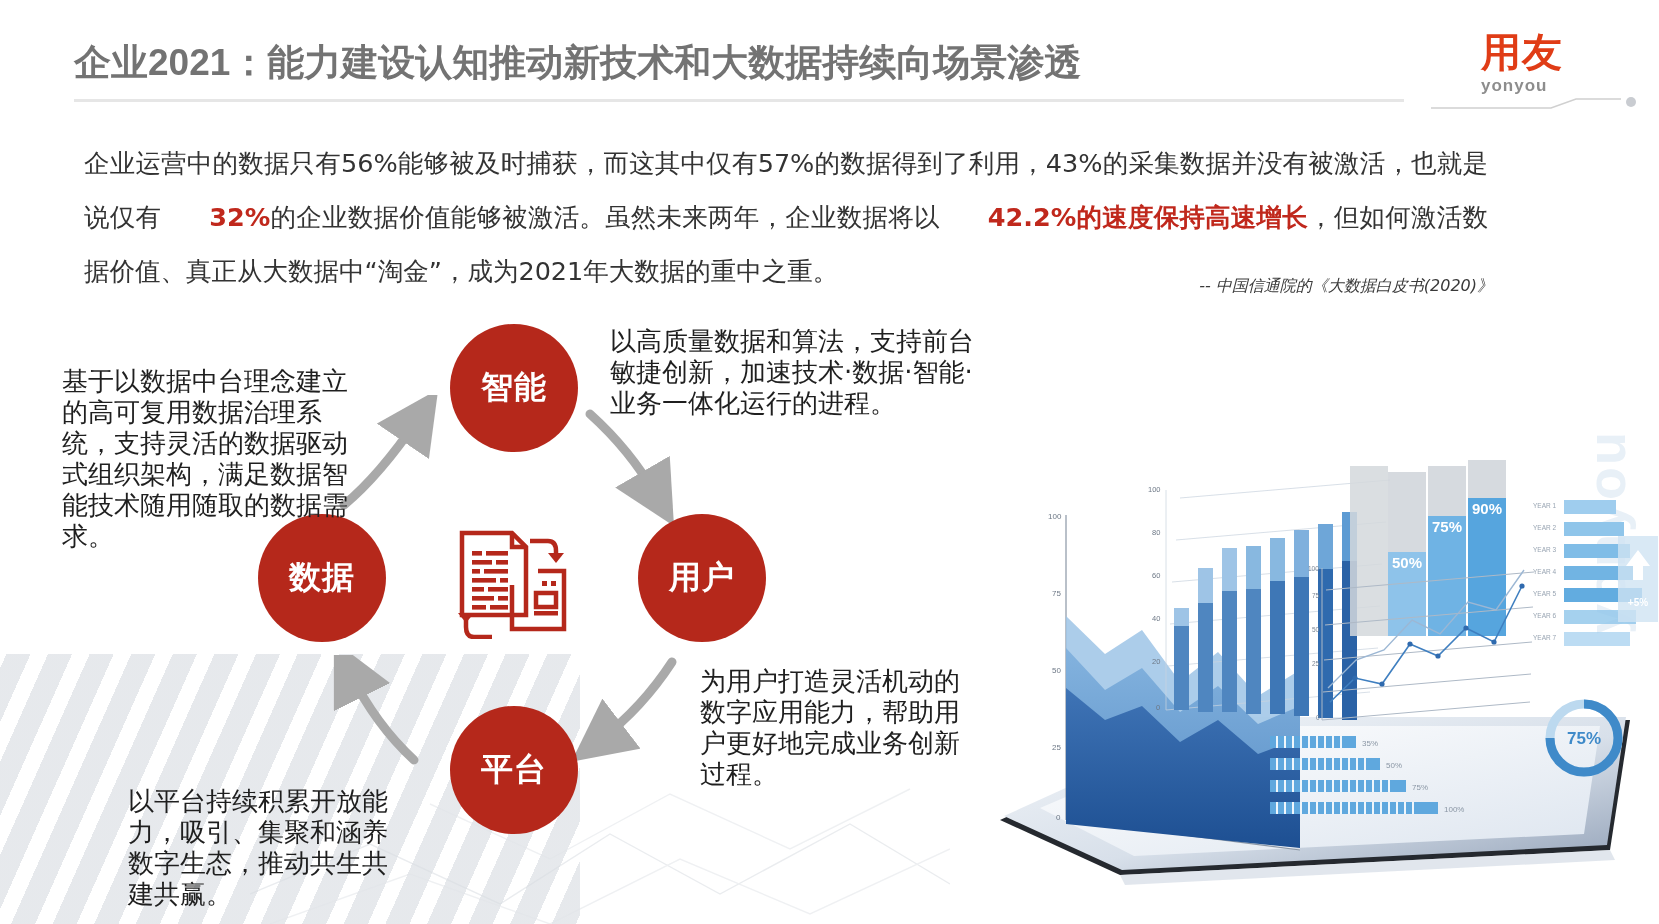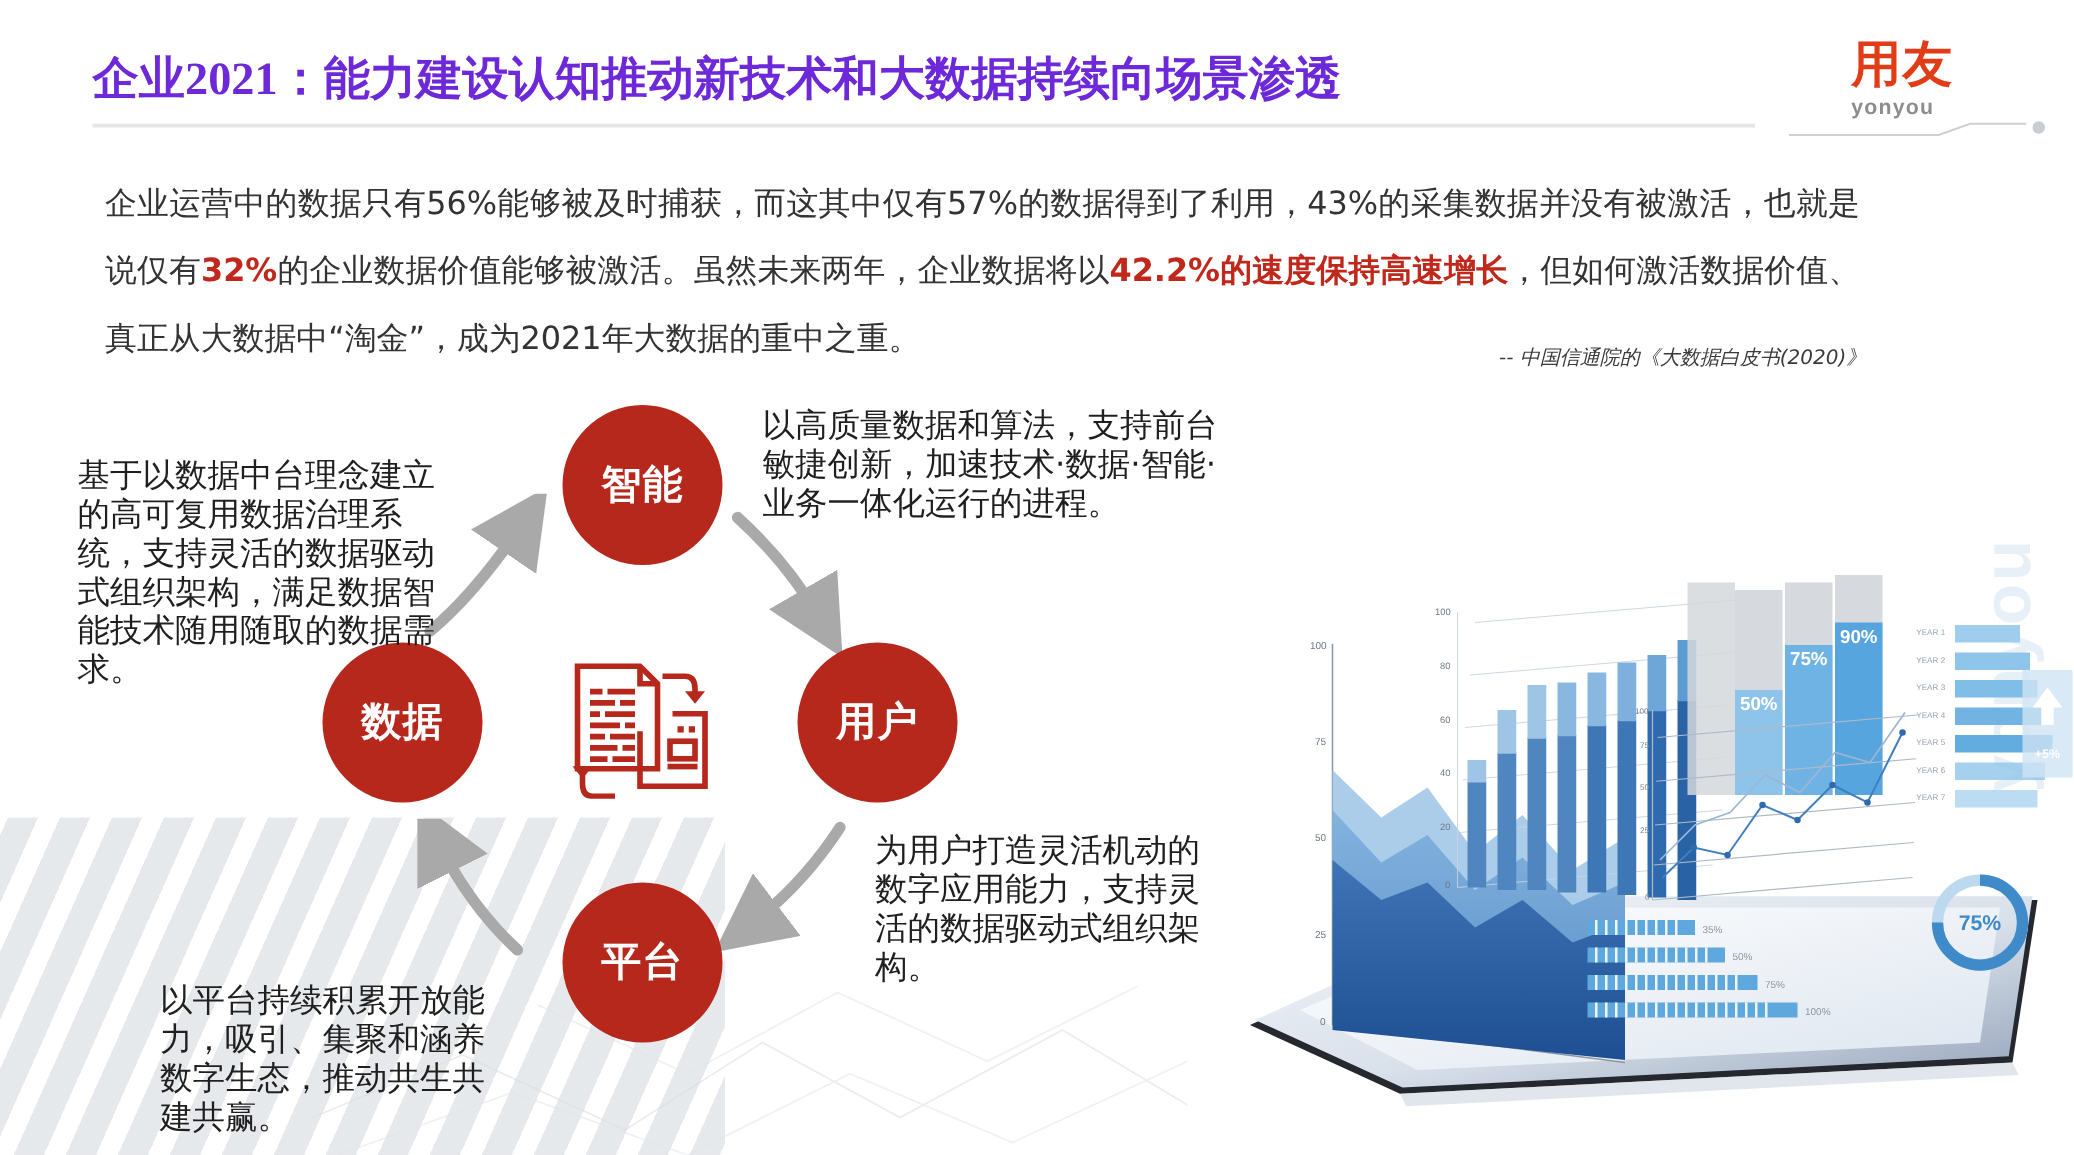--- a/index.html
+++ b/index.html
@@ -53,24 +53,24 @@
     user-select: none;
     pointer-events: none;
   }
 
   
   .title {
     position: absolute;
     left: 74px; top: 38px;
     font-size: 37px;
     font-weight: bold;
-    color: #6d28d9;
+    color: #737373;
     letter-spacing: 0px;
     white-space: nowrap;
-    font-family: Liberation Serif, serif;
+    font-family: Liberation Sans, sans-serif;
   }
   .title-underline {
     position: absolute;
     left: 74px; top: 99px;
     width: 1330px; height: 3px;
     background: #e6e6e6;
   }
   .logo {
     position: absolute;
     right: 48px; top: 32px;
@@ -105,20 +105,21 @@
     width: 1404px;
     font-size: 25.5px;
     line-height: 54px;
     color: #333333;
     text-align: justify;
     font-family: "DejaVu Sans", "Liberation Sans", sans-serif;
   }
   .para .hl {
     color: #c0281c;
     font-weight: bold;
+    margin-left: 48px;
   }
   .citation {
     position: absolute;
     right: 166px; top: 276px;
     font-size: 16px;
     font-style: italic;
     color: #3a3a3a;
     white-space: nowrap;
     font-family: "DejaVu Sans", "Liberation Sans", sans-serif;
   }
@@ -277,21 +278,21 @@
       <rect x="84" y="70" width="20" height="14"></rect>
       <path d="M78,18 L96,18 Q104,18 104,28 L104,36"></path>
       <path d="M96,30 L104,40 L112,30" fill="#b5281b" stroke="none"></path>
       <path d="M40,114 L22,114 Q14,114 14,104 L14,96"></path>
       <path d="M22,90 L14,100 L6,90" fill="#b5281b" stroke="none"></path>
     </g>
   </svg>
 
   <div class="note" id="note-shuju">基于以数据中台理念建立的高可复用数据治理系统，支持灵活的数据驱动式组织架构，满足数据智能技术随用随取的数据需求。</div>
   <div class="note" id="note-zhineng">以高质量数据和算法，支持前台敏捷创新，加速技术·数据·智能·业务一体化运行的进程。</div>
-  <div class="note" id="note-yonghu">为用户打造灵活机动的数字应用能力，支持灵活的数据驱动式组织架构。</div>
+  <div class="note" id="note-yonghu">为用户打造灵活机动的数字应用能力，帮助用户更好地完成业务创新过程。</div>
   <div class="note" id="note-pingtai">以平台持续积累开放能力，吸引、集聚和涵养数字生态，推动共生共建共赢。</div>
 
   <svg id="tablet-illustration" viewBox="0 0 689 470">
     <defs>
       <linearGradient id="tabGrad" x1="0" y1="0" x2="1" y2="1">
         <stop offset="0%" stop-color="#f4f7fa"></stop>
         <stop offset="55%" stop-color="#d8e0ea"></stop>
         <stop offset="100%" stop-color="#93a2b8"></stop>
       </linearGradient>
       <linearGradient id="screenGrad" x1="0" y1="0" x2="1" y2="1">

